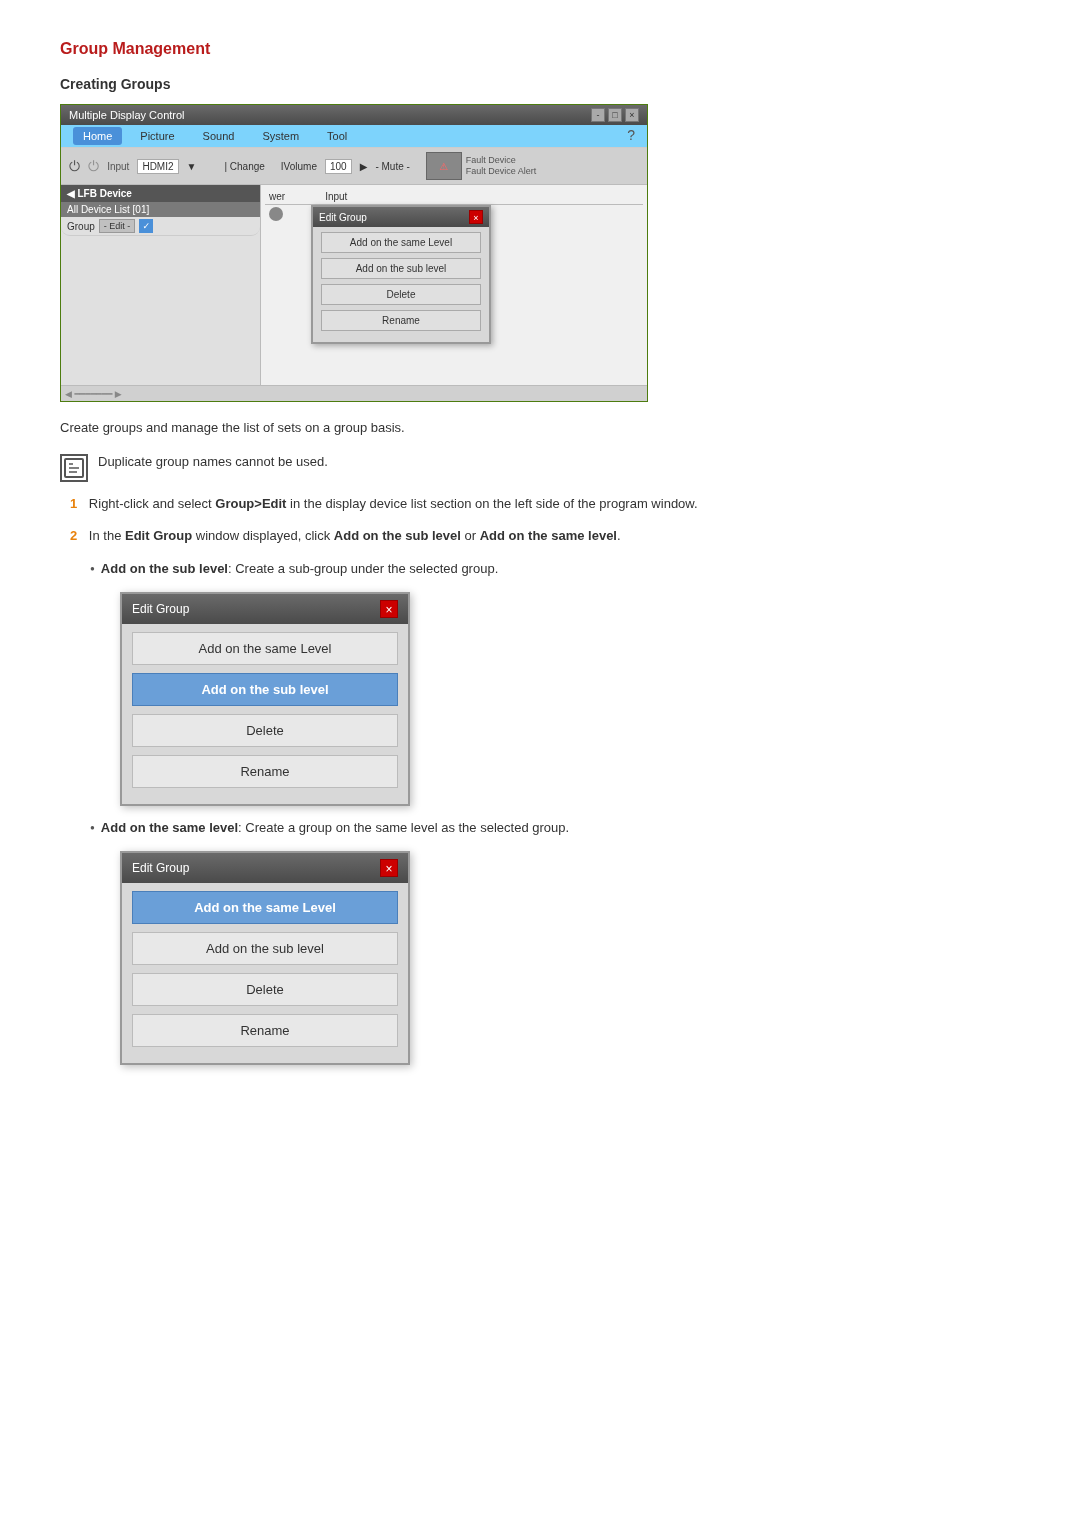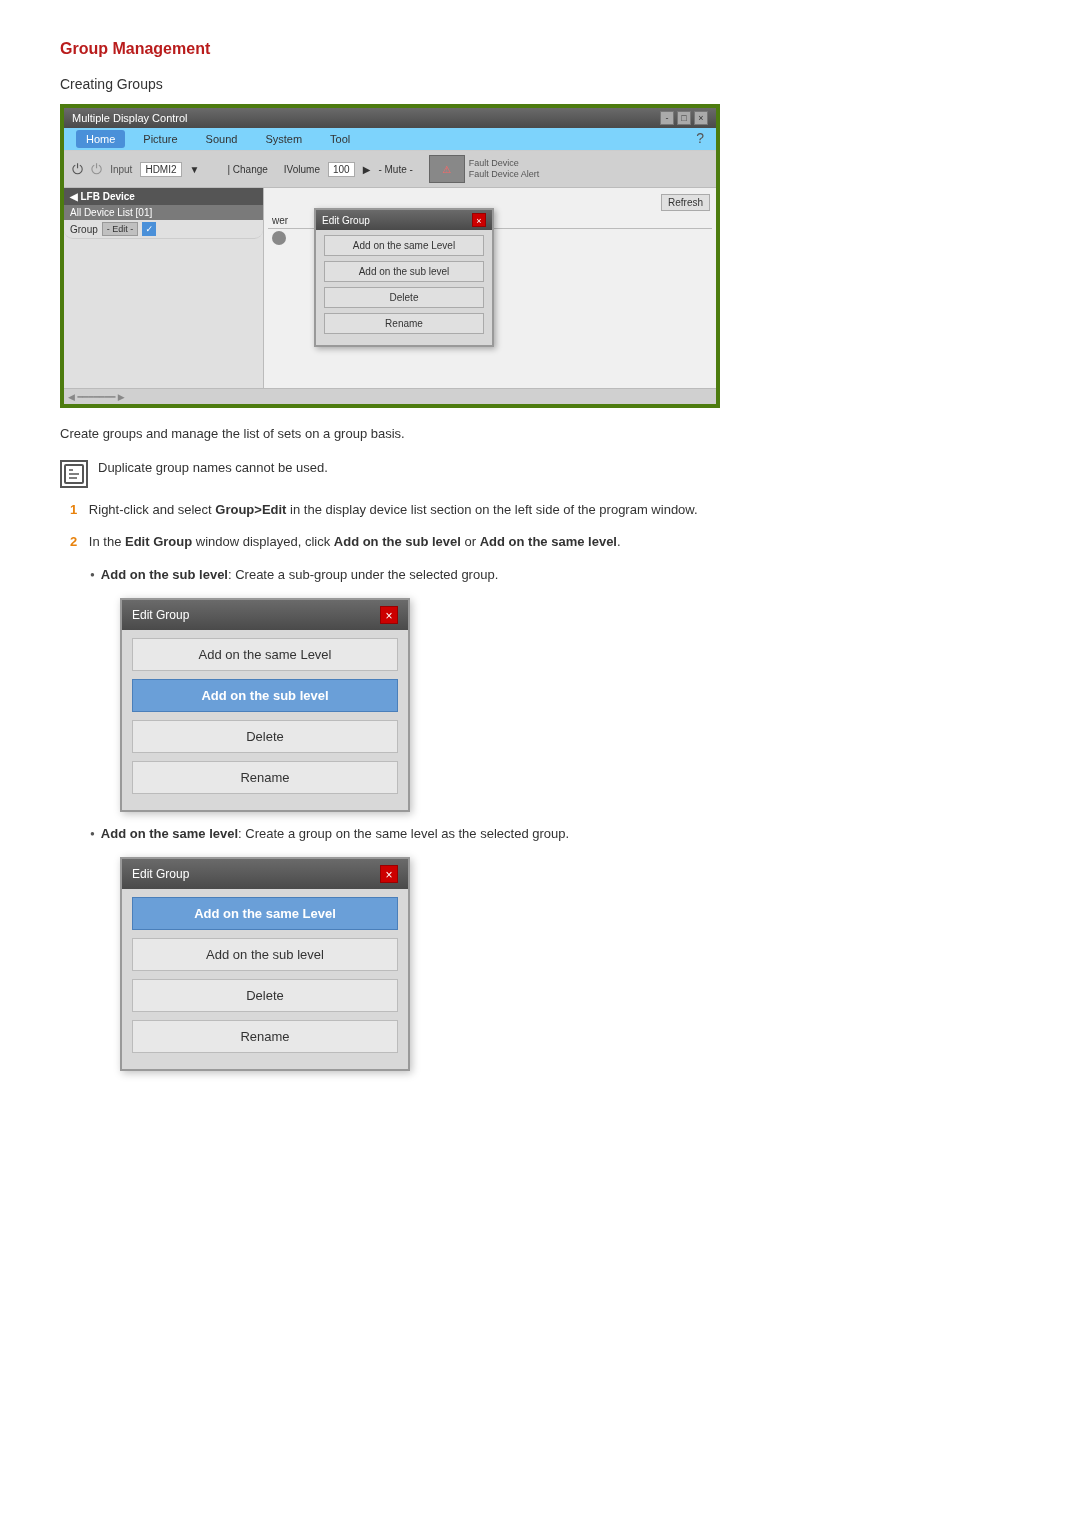--- a/index.html
+++ b/index.html
@@ -16,30 +16,30 @@
     
     .page-title {
       color: #b91c1c;
       font-size: 16px;
       font-weight: bold;
       margin-bottom: 18px;
     }
 
     .section-title {
       font-size: 14px;
-      font-weight: normal;
+      font-weight: bold;
       margin-bottom: 12px;
       color: #333;
     }
 
     
     .screenshot-box {
-      border: 4px solid #4d7c0f;
+      border: 1px solid #4d7c0f;
       background: #e8e8e8;
-      width: 660px;
+      width: 588px;
       margin-bottom: 16px;
       font-size: 11px;
     }
 
     .app-titlebar {
       background: linear-gradient(to bottom, #6a6a6a, #4a4a4a);
       color: white;
       padding: 3px 8px;
       display: flex;
       justify-content: space-between;
@@ -406,23 +406,20 @@
       <div class="sidebar-row">
         <span class="sidebar-row-label">Group</span>
         <span class="edit-btn">- Edit -</span>
         <span style="width:14px; height:14px; background:#4a90d9; display:inline-block; font-size:9px; color:white; text-align:center; line-height:14px;">✓</span>
       </div>
       <div style="height: 50px;"></div>
     </div>
 
     <div class="main-content-area">
 
-      <div style="display:flex; justify-content:flex-end; padding:2px;">
-        <span class="refresh-btn">Refresh</span>
-      </div>
 
       <div style="display:flex; gap:40px; padding:2px 4px; font-size:10px; border-bottom:1px solid #bbb;">
         <span>wer</span>
         <span>Input</span>
       </div>
       <div style="display:flex; gap:40px; padding:2px 4px; font-size:10px;">
         <span style="width:14px; height:14px; background:#888; border-radius:50%; display:inline-block;"></span>
         <span>HDMI2</span>
         <span>21</span>
       </div>

